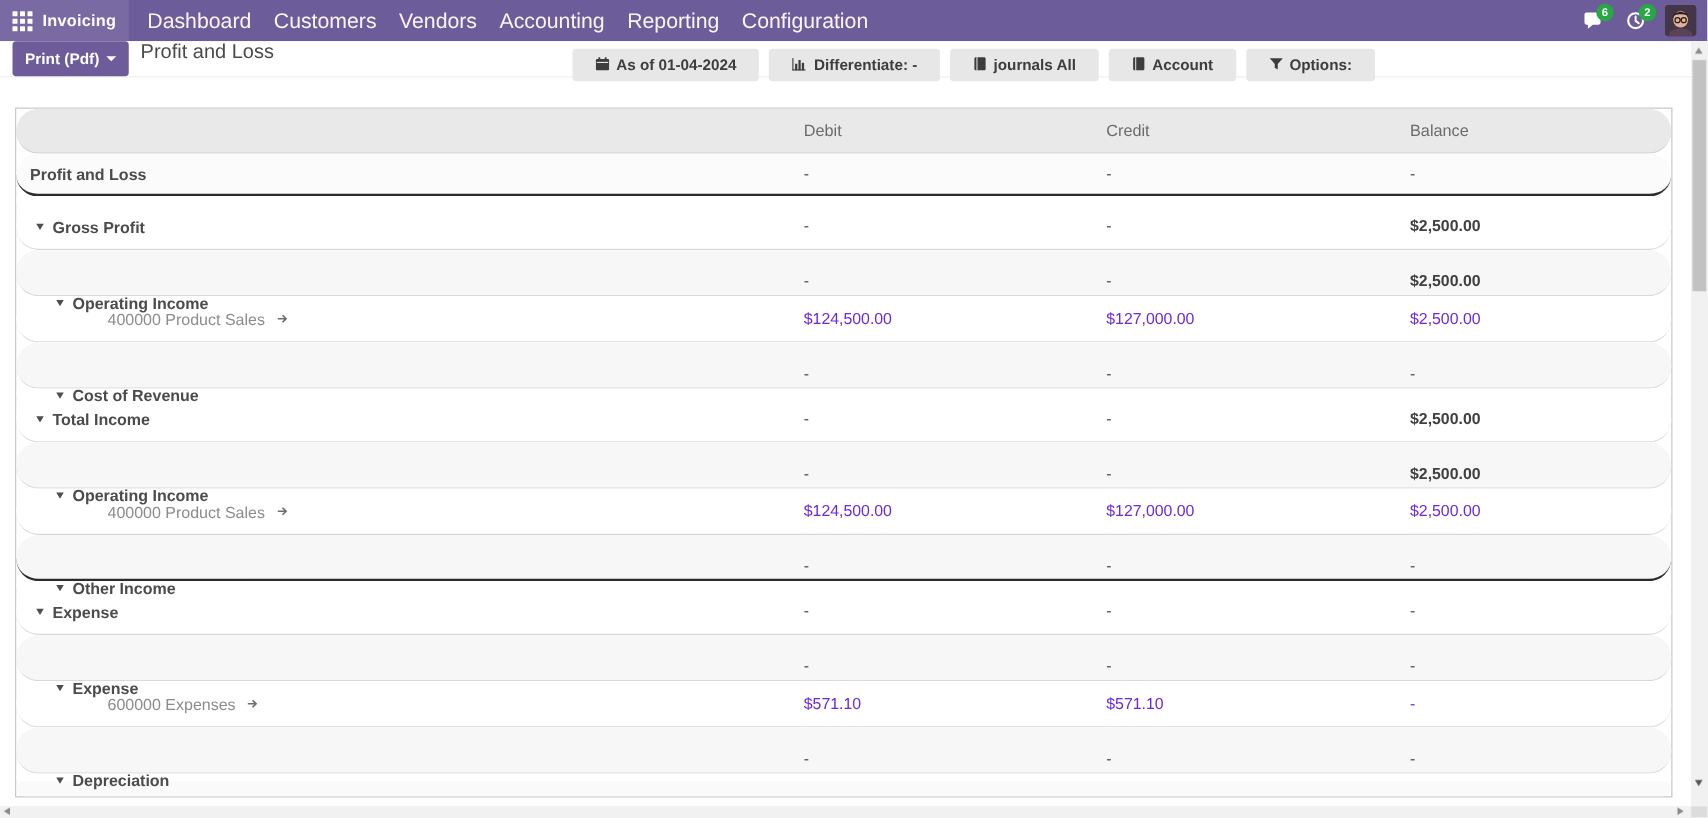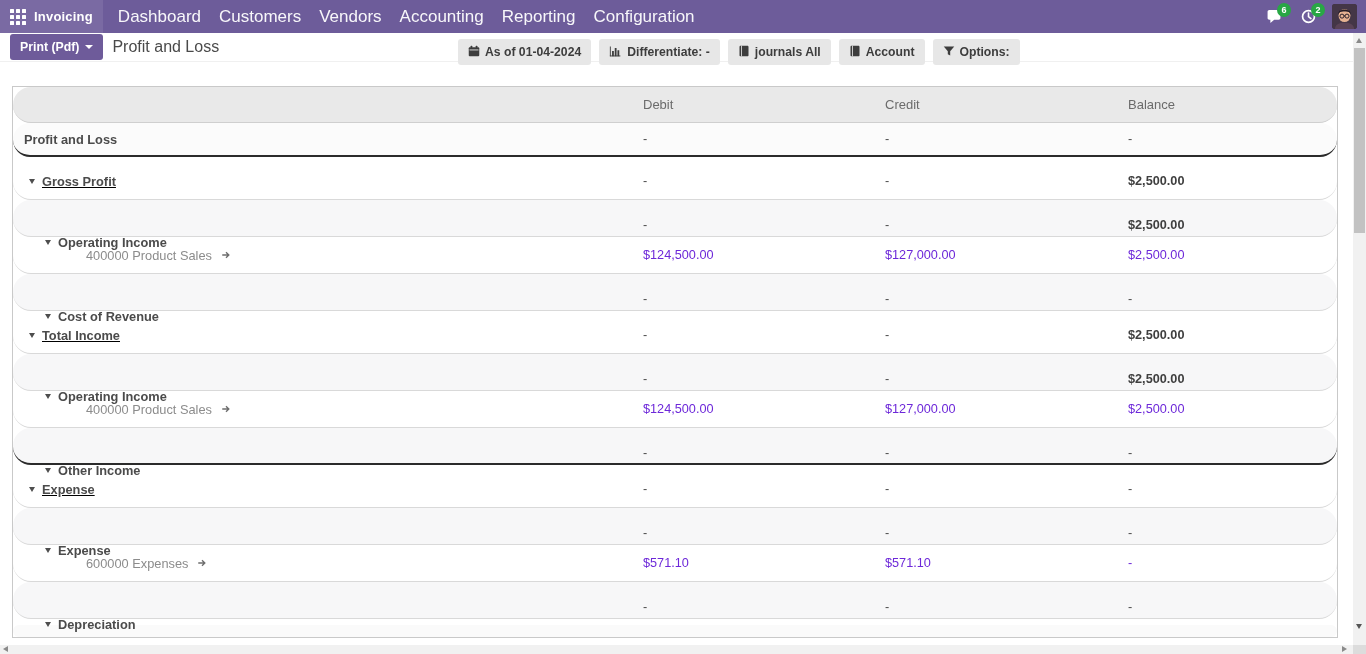--- a/index.html
+++ b/index.html
@@ -20,50 +20,50 @@
   .systray { margin-left:auto; display:flex; align-items:center; gap:14px; padding-right:9px; }
   .tray-btn { position:relative; width:20px; height:20px; display:flex; align-items:center;
     justify-content:center; cursor:pointer; }
   .badge { position:absolute; top:-4px; right:-7px; min-width:14px; height:14px; border-radius:8px;
     background:#28a745; color:#fff; font-size:9px; font-weight:bold; display:flex;
     align-items:center; justify-content:center; padding:0 3px; }
   .avatar { width:25px; height:25px; border-radius:3px; overflow:hidden; cursor:pointer;
     background:#3f3340; }
 
   
-  .control-bar { height:29px; background:#fff; display:flex; align-items:center;
+  .control-bar { height:29px; background:#fff; display:flex; 
     position:relative; border-bottom:1px solid #f0f0f0; }
   .btn-print { margin-left:10px; background:#6e5b9a; color:#fff; border:none; border-radius:3px;
     font-family:inherit; font-size:12.3px; font-weight:bold; padding:6px 10px; display:flex;
     align-items:center; gap:6px; cursor:pointer; }
   .caret-down-sm { width:0; height:0; border-left:4px solid transparent;
     border-right:4px solid transparent; border-top:4px solid #fff; display:inline-block; }
   .view-title { margin-left:9px; font-size:16px; color:#4a4a4a; }
   .filter-group { position:absolute; left:458px; top:6px; display:flex; gap:8px; }
   .filter-btn { background:#e7e7e7; border:none; border-radius:3px; font-family:inherit;
-    font-size:12.2px; font-weight:bold; color:#3d3d3d; padding:6px 10px; display:flex;
+    font-size:12.2px; font-weight:bold; color:#3d3d3d; padding:6px 18px; display:flex;
     align-items:center; gap:5px; cursor:pointer; height:26px; }
   .filter-btn svg { flex:none; }
 
   
   .report-wrap { margin:24px 0 0 12px; width:1326px; border:1px solid #c9c9c9; background:#fff; }
   .trow { display:grid; grid-template-columns:630px 242px 243px 1fr; align-items:center;
     border-bottom:1px solid #d9d9d9; background:#fff;border-radius:18px; }
   .trow.header { height:36px; background:#e9e9e9; border-bottom:1px solid #cfcfcf; }
   .trow.header .col-label { font-size:13px; color:#6b6b6b; }
   .trow.root { height:34px; background:#fbfbfb; }
   .trow.body-row { height:37px; }
   .trow.shade { background:#f7f7f8; }
   .trow.heavy { border-bottom:2px solid #2b2b2b; }
   .trow.spacer { height:6px; border-bottom:none; background:#fff; display:block; }
   .trow.partial { height:12px; border-bottom:none; background:#fafafa; overflow:hidden;
     align-items:flex-start; padding-top:4px; }
   .name-cell { display:flex; align-items:center; gap:7px; font-size:12.8px; }
   .name-cell.lvl0 { padding-left:11px; }
-  .name-cell.lvl1 { padding-left:16px;text-decoration:underline; }
+  .name-cell.lvl1 { padding-left:16px; }
   .name-cell.lvl2 { padding-left:32px;margin-top:35px; }
   .name-cell.lvl3 { padding-left:73px; }
   .sec-label { font-weight:bold; color:#4b4b4b; cursor:pointer; }
   .acct-label { color:#8c8c8c; cursor:pointer; }
   .caret { width:0; height:0; border-left:3.5px solid transparent;
     border-right:3.5px solid transparent; border-top:5px solid #4e4e4e; display:inline-block;
     cursor:pointer; flex:none; }
   .acct-arrow { color:#6e6e6e; display:inline-flex; margin-left:2px; cursor:pointer; }
   .val { font-size:12.7px; color:#4b4b4b; }
   .val.gray { color:#6d28d9; }

